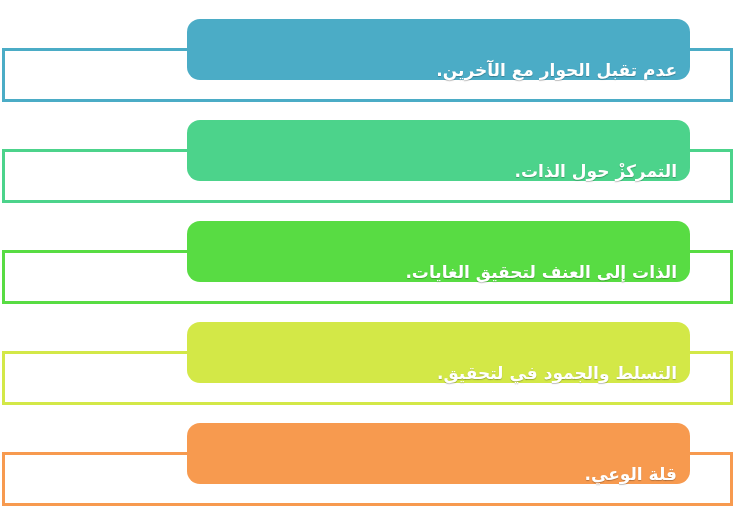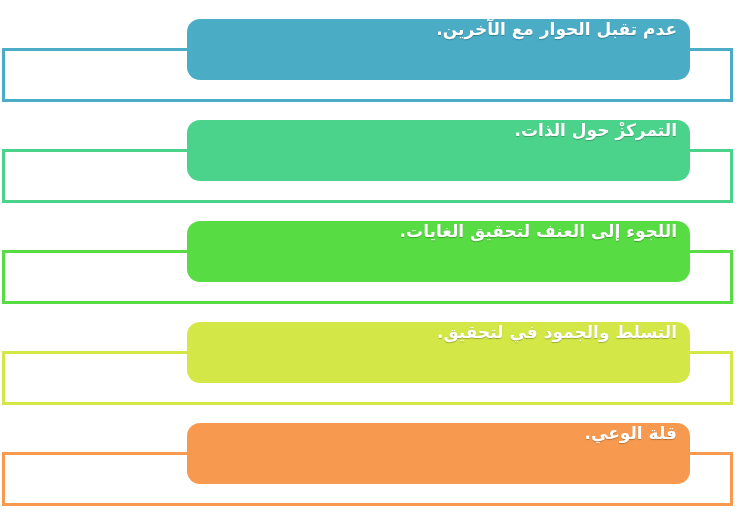--- a/index.html
+++ b/index.html
@@ -38,21 +38,21 @@
   }
   .pill {
     position: absolute;
     left: 187px;
     top: 0;
     width: 503px;
     height: 61px;
     border-radius: 13px;
     z-index: 2;
     display: flex;
-    align-items: flex-start;
+    align-items: flex-end;
     justify-content: flex-start;
     direction: rtl;
     box-sizing: border-box;
     padding: 0 13px;
   }
   .pill .label {
     color: #ffffff;
     font-size: 17px;
     font-weight: bold;
     letter-spacing: 0.2px;
@@ -75,21 +75,21 @@
   <div class="row">
     <div class="frame" style="border-color: rgb(76, 211, 139);"></div>
     <div class="pill" style="background: rgb(76, 211, 139); padding-left: 7px;">
       <span class="label">التمركزْ حول الذات.</span>
     </div>
   </div>
 
   <div class="row">
     <div class="frame" style="border-color: rgb(88, 220, 67);"></div>
     <div class="pill" style="background: rgb(88, 220, 67);">
-      <span class="label">اللجوء إلى العنف لتحقيق الغايات.</span>
+      <span class="label">الذات إلى العنف لتحقيق الغايات.</span>
     </div>
   </div>
 
   <div class="row">
     <div class="frame" style="border-color: rgb(211, 232, 71);"></div>
     <div class="pill" style="background: rgb(211, 232, 71);">
       <span class="label">التسلط والجمود في لتحقيق.</span>
     </div>
   </div>
 

